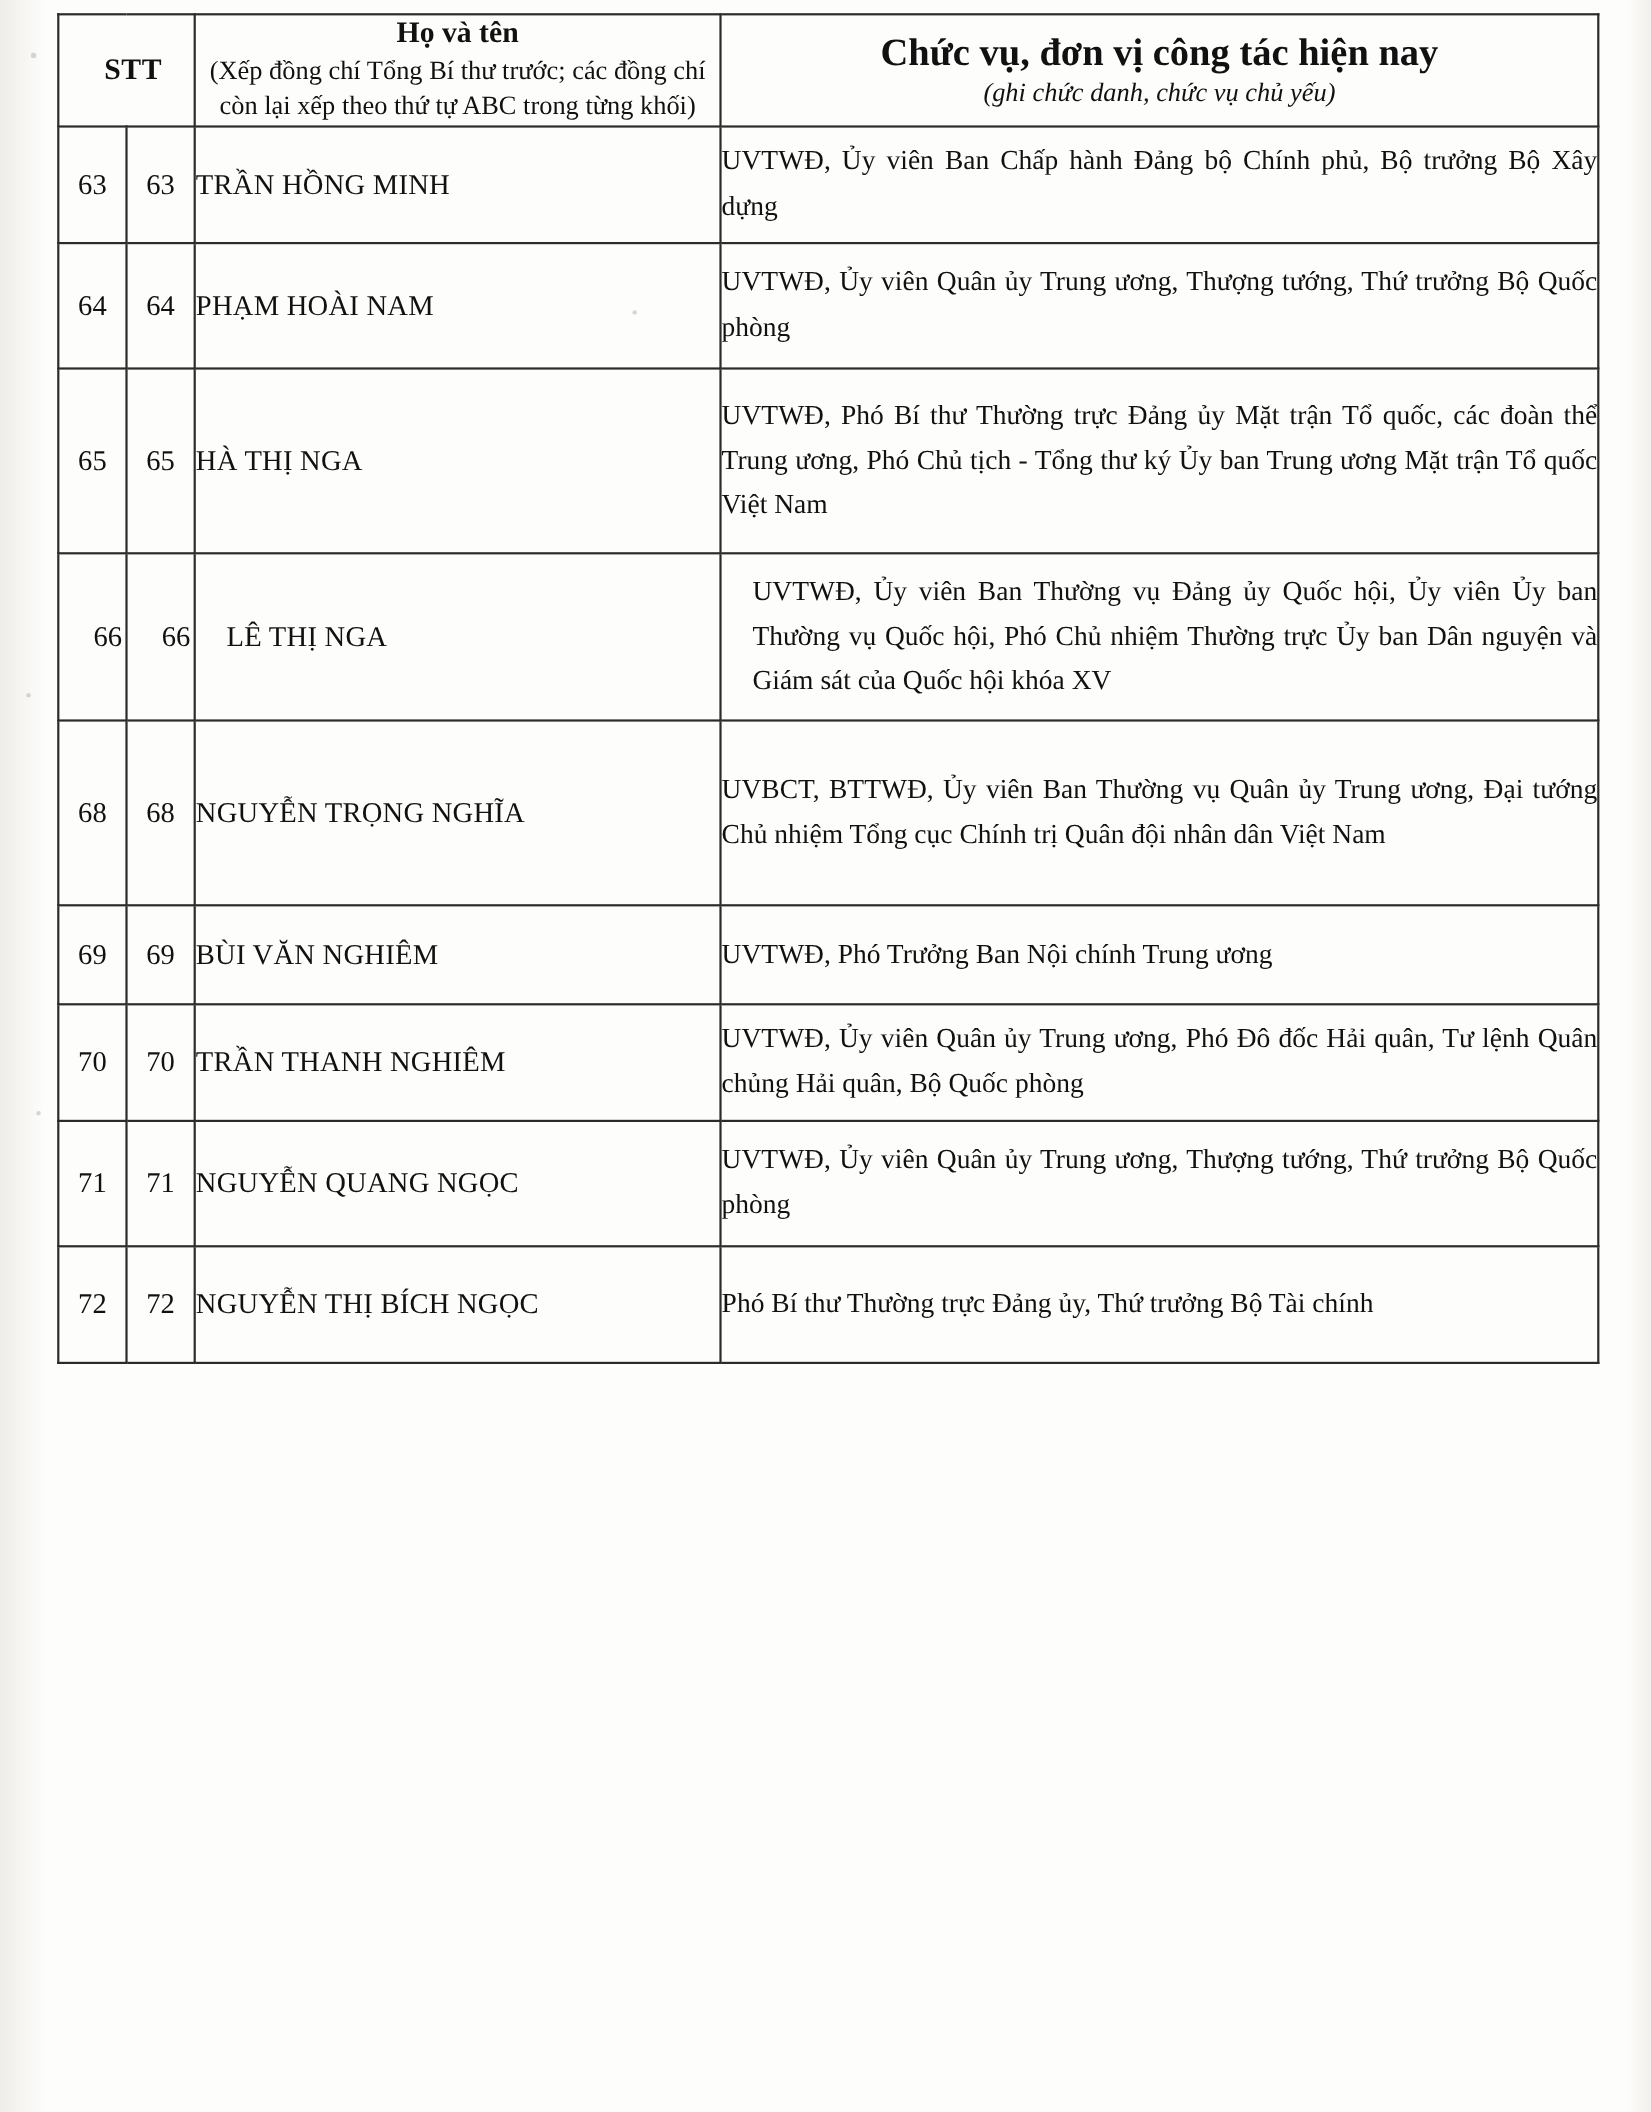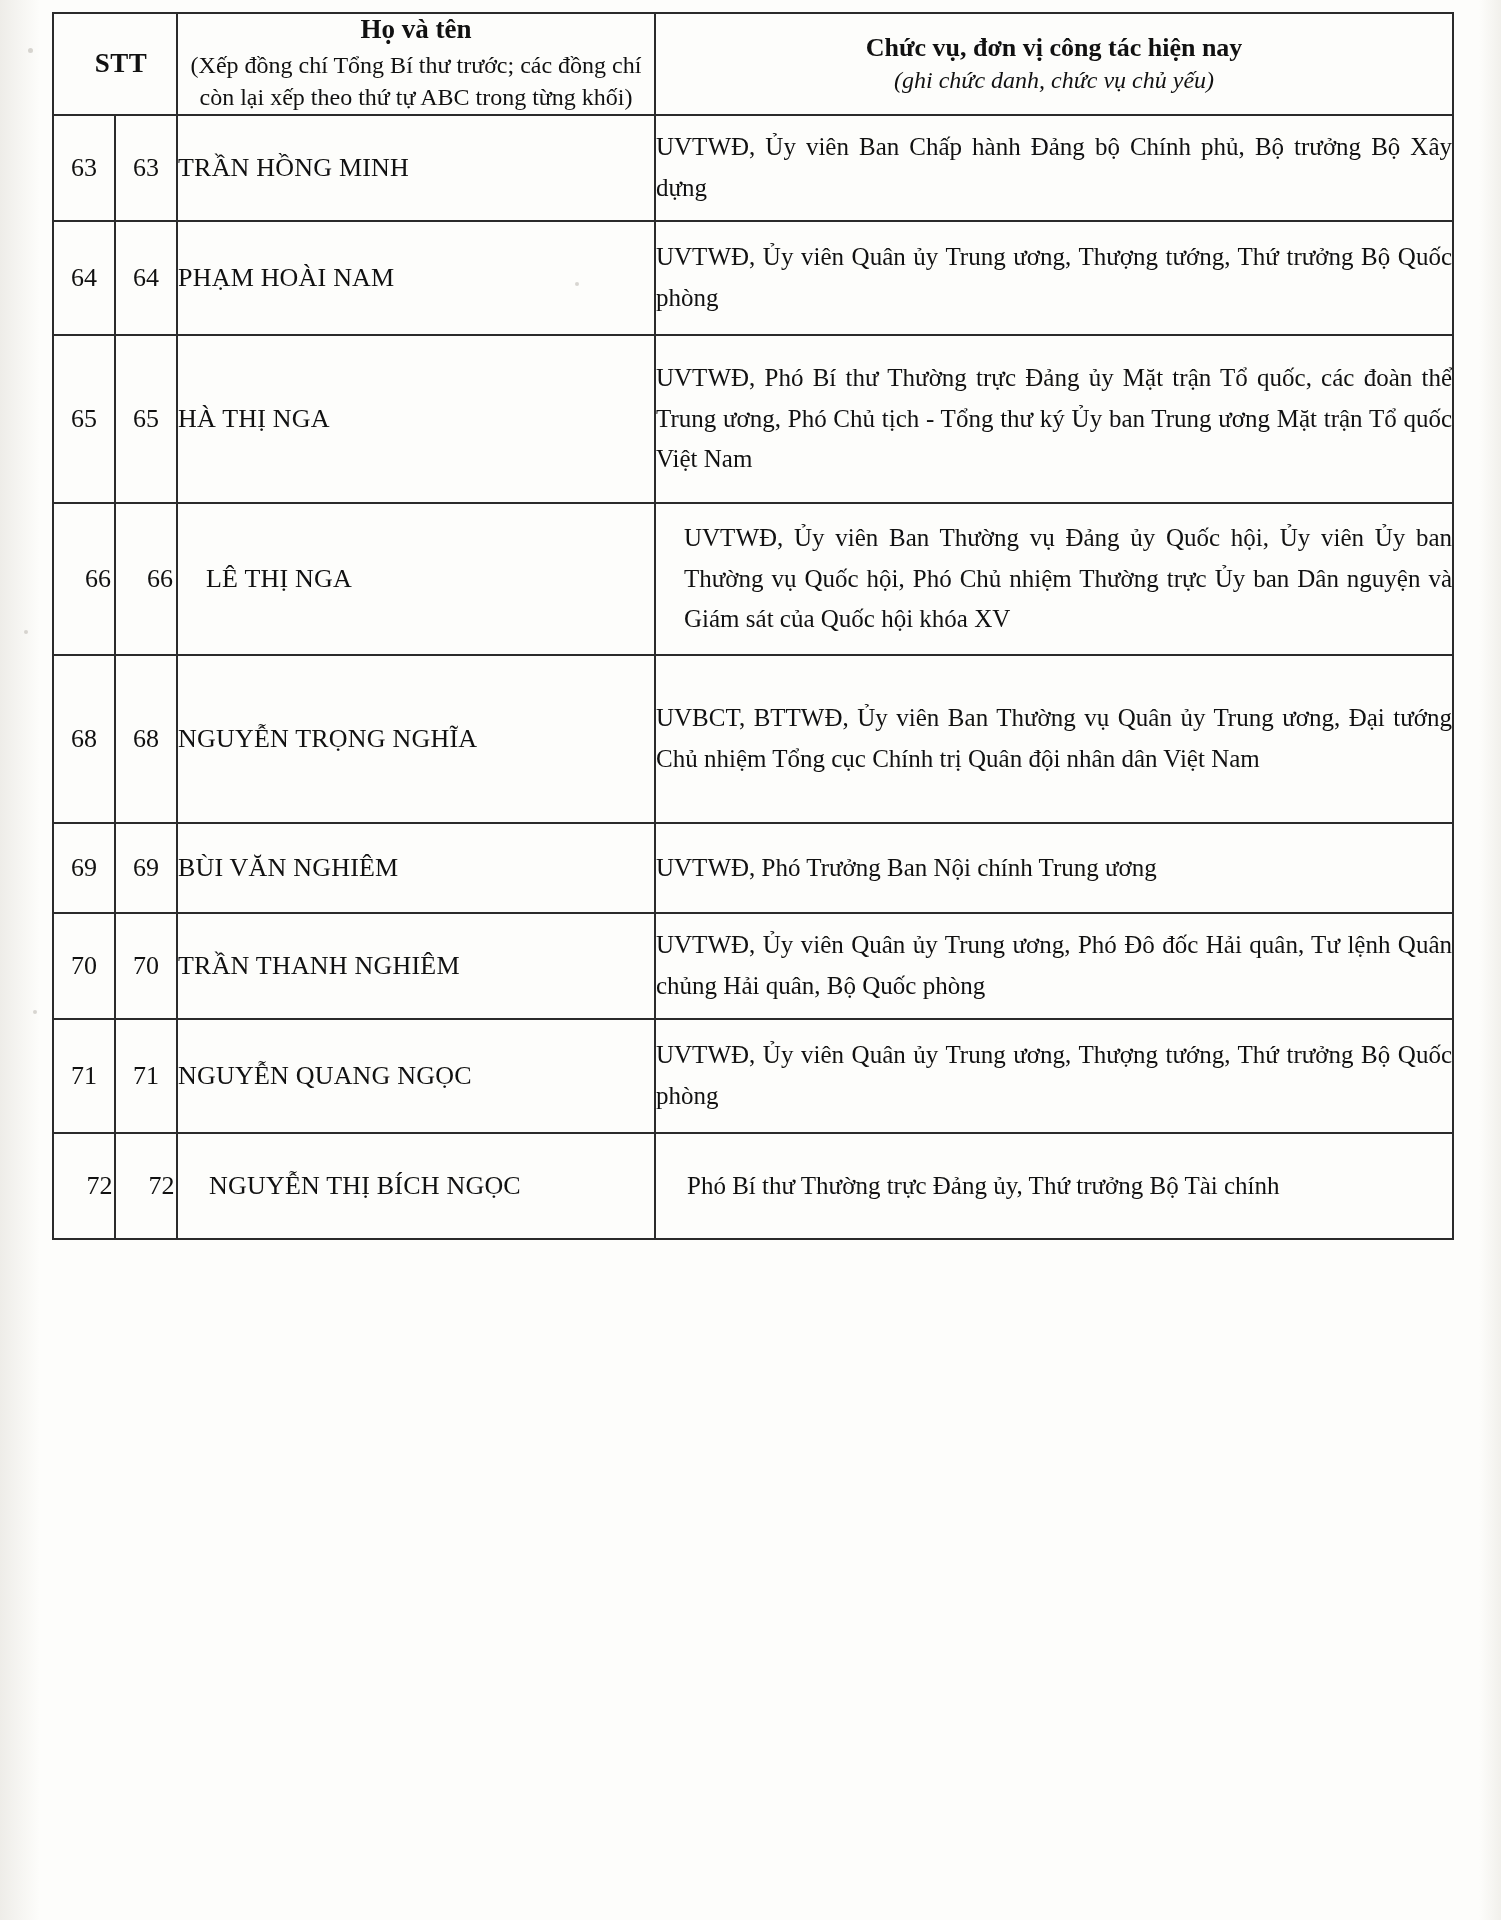--- a/index.html
+++ b/index.html
@@ -77,21 +77,21 @@
     font-size: 27px;
     font-weight: bold;
     margin-bottom: 4px;
   }
   .hdr-name-sub {
     font-size: 24px;
     line-height: 1.35;
     font-weight: normal;
   }
   .hdr-pos-main {
-    font-size: 26px;
+    font-size: 35px;
     font-weight: bold;
     margin-bottom: 4px;
   }
   .hdr-pos-sub {
     font-size: 24px;
     font-style: italic;
     font-weight: normal;
   }
 
   td.num {
@@ -115,21 +115,21 @@
   
   tr.r-h1 td { height: 104px; }
   tr.r-h2 td { height: 112px; }
   tr.r-h3 td { height: 166px; }
   tr.r-h4 td { height: 150px; padding-left: 28px; }
   tr.r-h5 td { height: 88px; }
   tr.r-h6 td { height: 166px; }
   tr.r-h7 td { height: 88px; }
   tr.r-h8 td { height: 104px; }
   tr.r-h9 td { height: 112px; }
-  tr.r-h10 td { height: 104px; padding-left: 31px; }
+  tr.r-h10 td { height: 104px; }
 </style>
 </head>
 <body>
 
 <div class="page">
   <div class="scan-edge-left"></div>
   <div class="scan-edge-right"></div>
 
   <div class="speck" style="left:28px;top:48px;width:5px;height:5px;"></div>
   <div class="speck" style="left:24px;top:630px;width:4px;height:4px;"></div>

